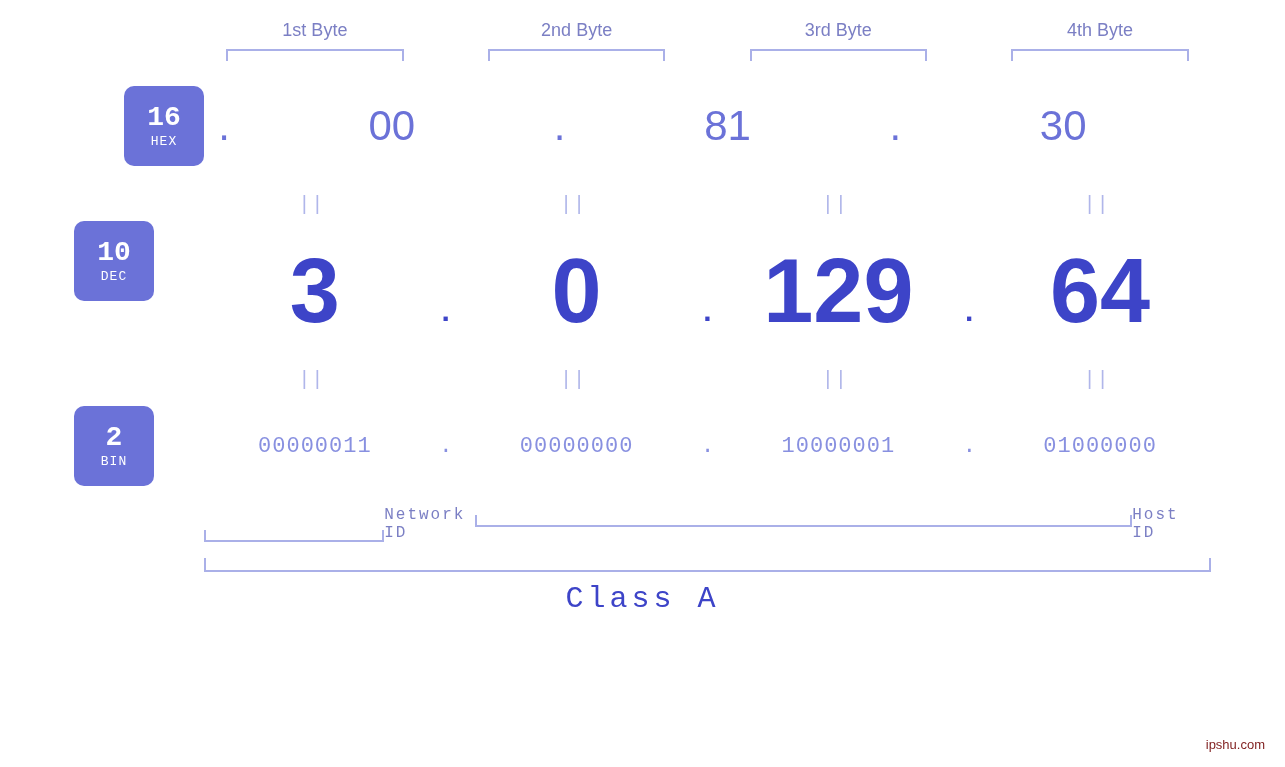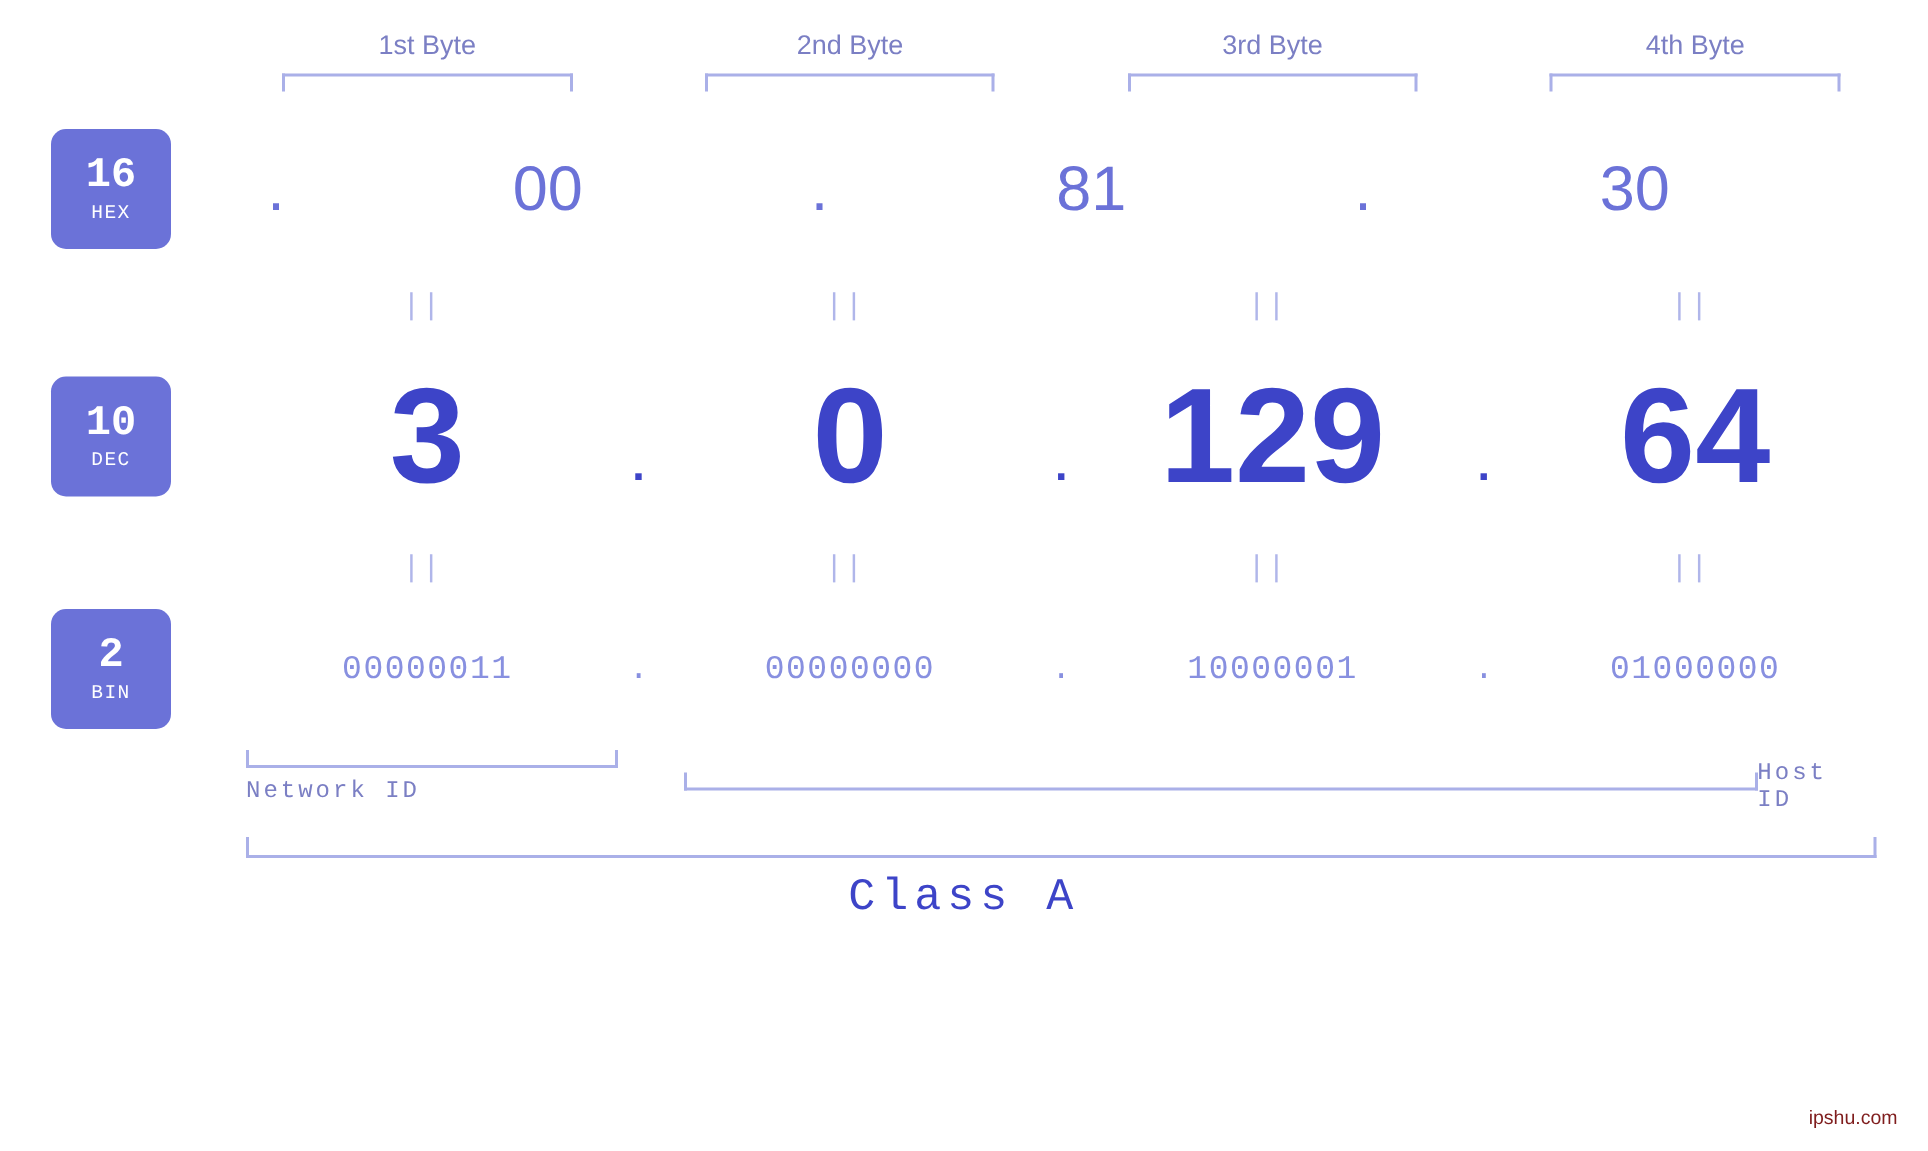--- a/index.html
+++ b/index.html
@@ -13,21 +13,21 @@
       position: relative;
     }
 
     .container {
       width: 1285px;
       height: 767px;
       position: relative;
       display: flex;
       flex-direction: column;
       align-items: center;
-      padding: 0 34px;
+      padding: 0 74px;
     }
 
     .byte-col {
       flex: 1;
       text-align: center;
       position: relative;
     }
 
     .byte-label {
       color: #7b7fc4;
@@ -225,21 +225,21 @@
       <div class="top-bracket"></div>
     </div>
     <div style="width:40px;"></div>
     <div class="byte-col">
       <div class="byte-label">4th Byte</div>
       <div class="top-bracket"></div>
     </div>
   </div>
 
   <div class="full-row" style="margin-top:5px;">
-    <div class="left-spacer" style="display:flex; align-items:center;">
+    <div class="left-spacer" style="display:flex; align-items:center;justify-content:flex-end;">
       <div class="badge">
         <span class="badge-number">16</span>
         <span class="badge-label">HEX</span>
       </div>
     </div>
     <div class="right-content">
       <div class="hex-row" style="flex:1; display:flex; align-items:center;">
         <div class="dot-cell">.</div>
         <div class="value-cell">00</div>
         <div class="dot-cell">.</div>
@@ -259,21 +259,21 @@
         <div class="eq-cell">||</div>
         <div class="eq-spacer"></div>
         <div class="eq-cell">||</div>
         <div class="eq-spacer"></div>
         <div class="eq-cell">||</div>
       </div>
     </div>
   </div>
 
   <div class="full-row">
-    <div class="left-spacer" style="display:flex; align-items:center;">
+    <div class="left-spacer" style="display:flex; align-items:flex-start;">
       <div class="badge">
         <span class="badge-number">10</span>
         <span class="badge-label">DEC</span>
       </div>
     </div>
     <div class="right-content">
       <div class="dec-row" style="flex:1; display:flex; align-items:center;">
         <div class="dec-value">3</div>
         <div class="dec-dot">.</div>
         <div class="dec-value">0</div>
@@ -317,21 +317,21 @@
         <div class="bin-dot">.</div>
         <div class="bin-value">01000000</div>
       </div>
     </div>
   </div>
 
   <div class="full-row" style="margin-top:4px;">
     <div class="left-spacer"></div>
     <div style="flex:1; display:flex;">
 
-      <div style="display:flex; flex-direction:column; align-items:flex-start; flex: 2.15;">
+      <div style="display:flex; flex-direction:row; align-items:flex-end; flex: 2.15;">
         <div style="width:85%; border-bottom:2px solid #aab0e8; border-left:2px solid #aab0e8; border-right:2px solid #aab0e8; height:12px;"></div>
         <div class="bracket-label">Network ID</div>
       </div>
 
       <div style="display:flex; flex-direction:row; align-items:center; flex: 5.85;">
         <div style="width:92%; border-bottom:2px solid #aab0e8; border-left:2px solid #aab0e8; border-right:2px solid #aab0e8; height:12px;"></div>
         <div class="bracket-label">Host ID</div>
       </div>
     </div>
   </div>

